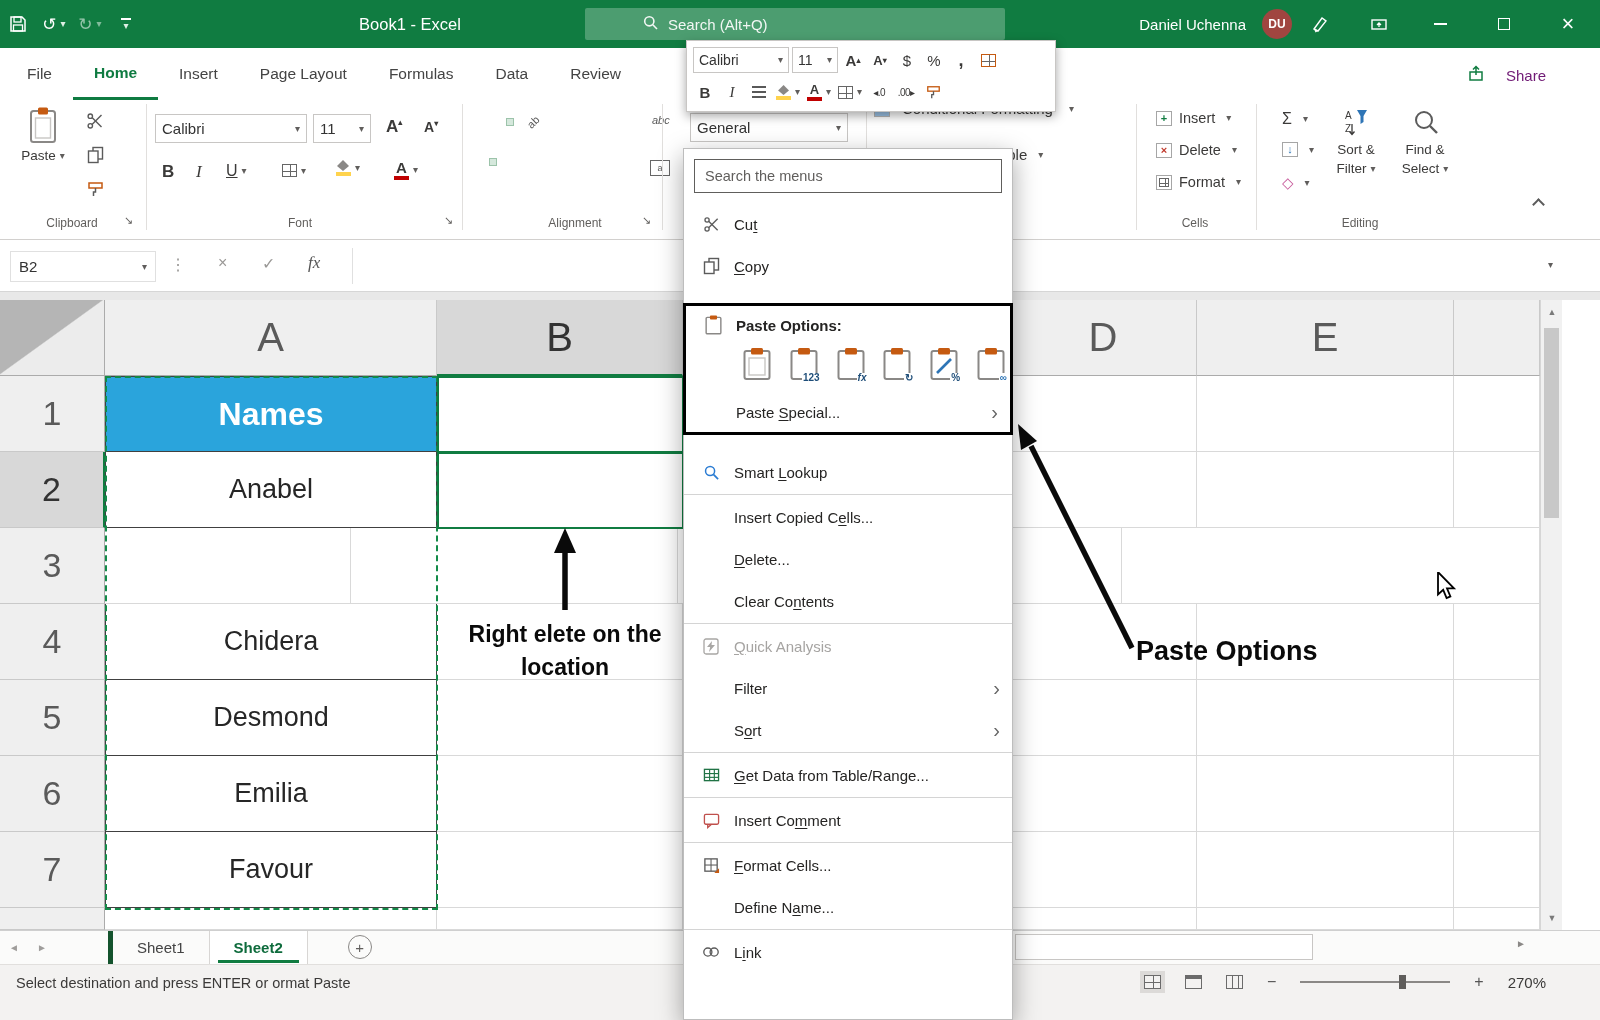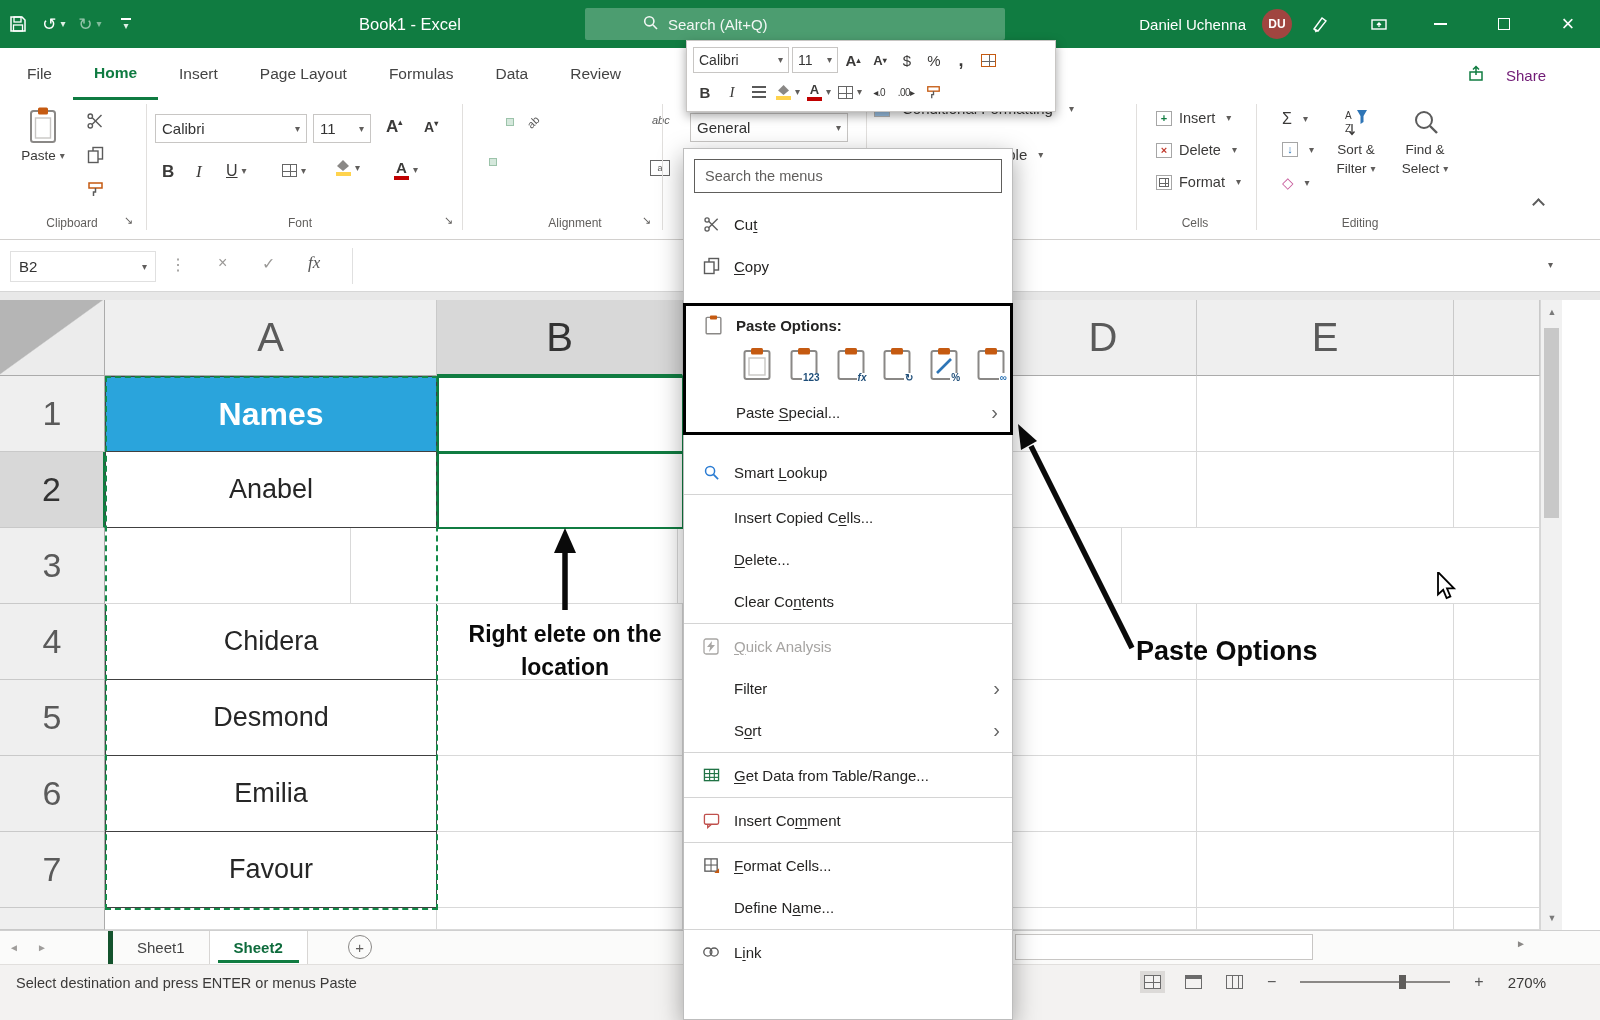--- a/index.html
+++ b/index.html
@@ -476,21 +476,21 @@
   <span class="stab active">
       <span>Sheet2</span>
       <span class="tabline"></span>
     </span>
   <span class="addsheet">+</span>
 </div>
 <div id="hthumb" class="ab"></div>
 <span id="hright" class="ab">►</span>
 
 <div id="statusbar" class="ab">
-  <span id="sbmsg">Select destination and press ENTER or menus Paste</span>
+  <span id="sbmsg">Select destination and press ENTER or ormat Paste</span>
   <div id="sbright">
     <span class="vic vic1 vact"></span>
     <span class="vic vic2"></span>
     <span class="vic vic3"></span>
     <span class="zsign">−</span>
     <span class="ztrack">
         <span class="zthumb"></span>
       </span>
     <span class="zsign">+</span>
     <span id="zoomtxt">270%</span>

